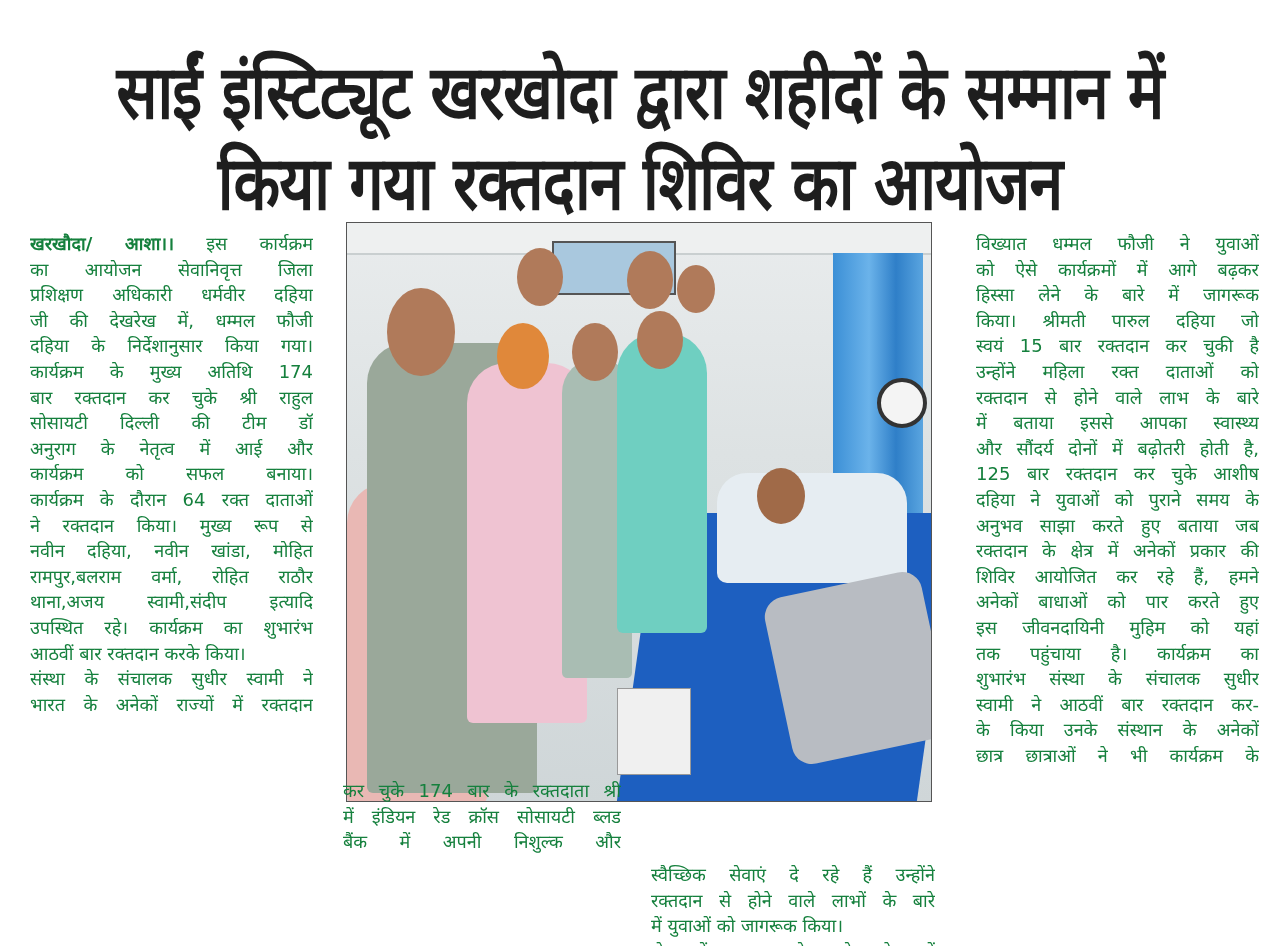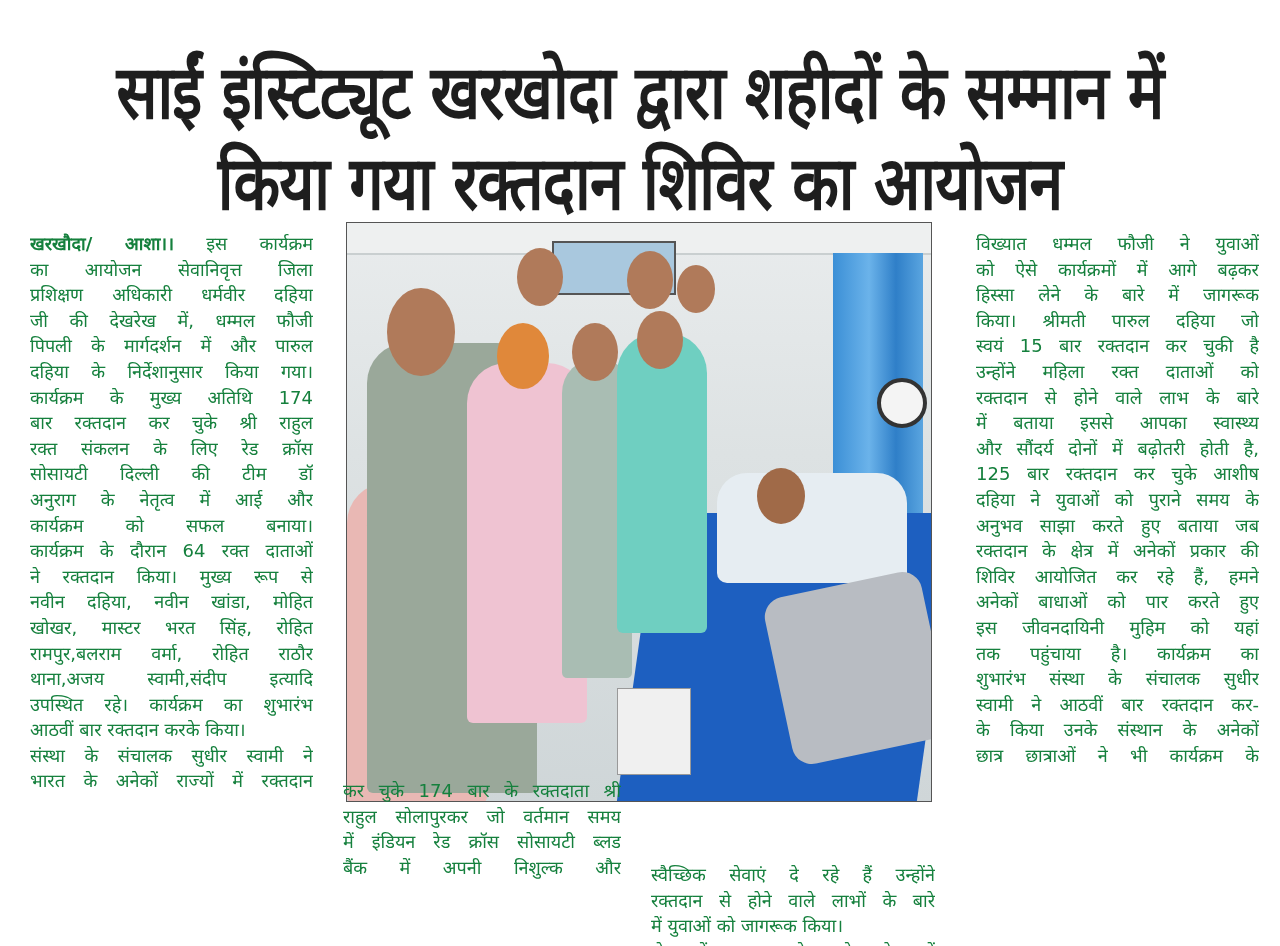--- a/index.html
+++ b/index.html
@@ -32,32 +32,29 @@
 <body>
 
 <div class="headline h1">साईं इंस्टिट्यूट खरखोदा द्वारा शहीदों के सम्मान में</div>
 <div class="headline h2">किया गया रक्तदान शिविर का आयोजन</div>
 
 <div class="col col-left">
   <span class="line"><b class="dateline">खरखौदा/ आशा।।</b><span> इस कार्यक्रम</span></span>
   <span class="line">का आयोजन सेवानिवृत्त जिला</span>
   <span class="line">प्रशिक्षण अधिकारी धर्मवीर दहिया</span>
   <span class="line">जी की देखरेख में, धम्मल फौजी</span>
-  <span class="line">पिपली के मार्गदर्शन में और पारुल</span>
   <span class="line">दहिया के निर्देशानुसार किया गया।</span>
   <span class="line">कार्यक्रम के मुख्य अतिथि 174</span>
   <span class="line">बार रक्तदान कर चुके श्री राहुल</span>
-  <span class="line">रक्त संकलन के लिए रेड क्रॉस</span>
   <span class="line">सोसायटी दिल्ली की टीम डॉ</span>
   <span class="line">अनुराग के नेतृत्व में आई और</span>
   <span class="line">कार्यक्रम को सफल बनाया।</span>
   <span class="line">कार्यक्रम के दौरान 64 रक्त दाताओं</span>
   <span class="line">ने रक्तदान किया। मुख्य रूप से</span>
   <span class="line">नवीन दहिया, नवीन खांडा, मोहित</span>
-  <span class="line">खोखर, मास्टर भरत सिंह, रोहित</span>
   <span class="line">रामपुर,बलराम वर्मा, रोहित राठौर</span>
   <span class="line">थाना,अजय स्वामी,संदीप इत्यादि</span>
   <span class="line">उपस्थित रहे। कार्यक्रम का शुभारंभ</span>
   <span class="line last">आठवीं बार रक्तदान करके किया।</span>
   <span class="line">संस्था के संचालक सुधीर स्वामी ने</span>
   <span class="line">भारत के अनेकों राज्यों में रक्तदान</span>
 </div>
 
 <div class="photo">
   <div class="wall"></div>
@@ -81,21 +78,20 @@
   <div class="head" style="left:225px;top:100px;width:46px;height:58px;"></div>
   <div class="person" style="left:270px;top:110px;width:90px;height:300px;background:#6fcfc1;"></div>
   <div class="head" style="left:290px;top:88px;width:46px;height:58px;"></div>
   <div class="head" style="left:170px;top:25px;width:46px;height:58px;"></div>
   <div class="head" style="left:280px;top:28px;width:46px;height:58px;"></div>
   <div class="head" style="left:330px;top:42px;width:38px;height:48px;"></div>
 </div>
 
 <div class="col col-bm1">
   <span class="line">कर चुके 174 बार के रक्तदाता श्री</span>
-  <span class="line">राहुल सोलापुरकर जो वर्तमान समय</span>
   <span class="line">में इंडियन रेड क्रॉस सोसायटी ब्लड</span>
   <span class="line">बैंक में अपनी निशुल्क और</span>
 </div>
 
 <div class="col col-bm2">
   <span class="line">स्वैच्छिक सेवाएं दे रहे हैं उन्होंने</span>
   <span class="line">रक्तदान से होने वाले लाभों के बारे</span>
   <span class="line last">में युवाओं को जागरूक किया।</span>
   <span class="line"> क्षेत्र में समाज सेवा के क्षेत्र में</span>
 </div>

